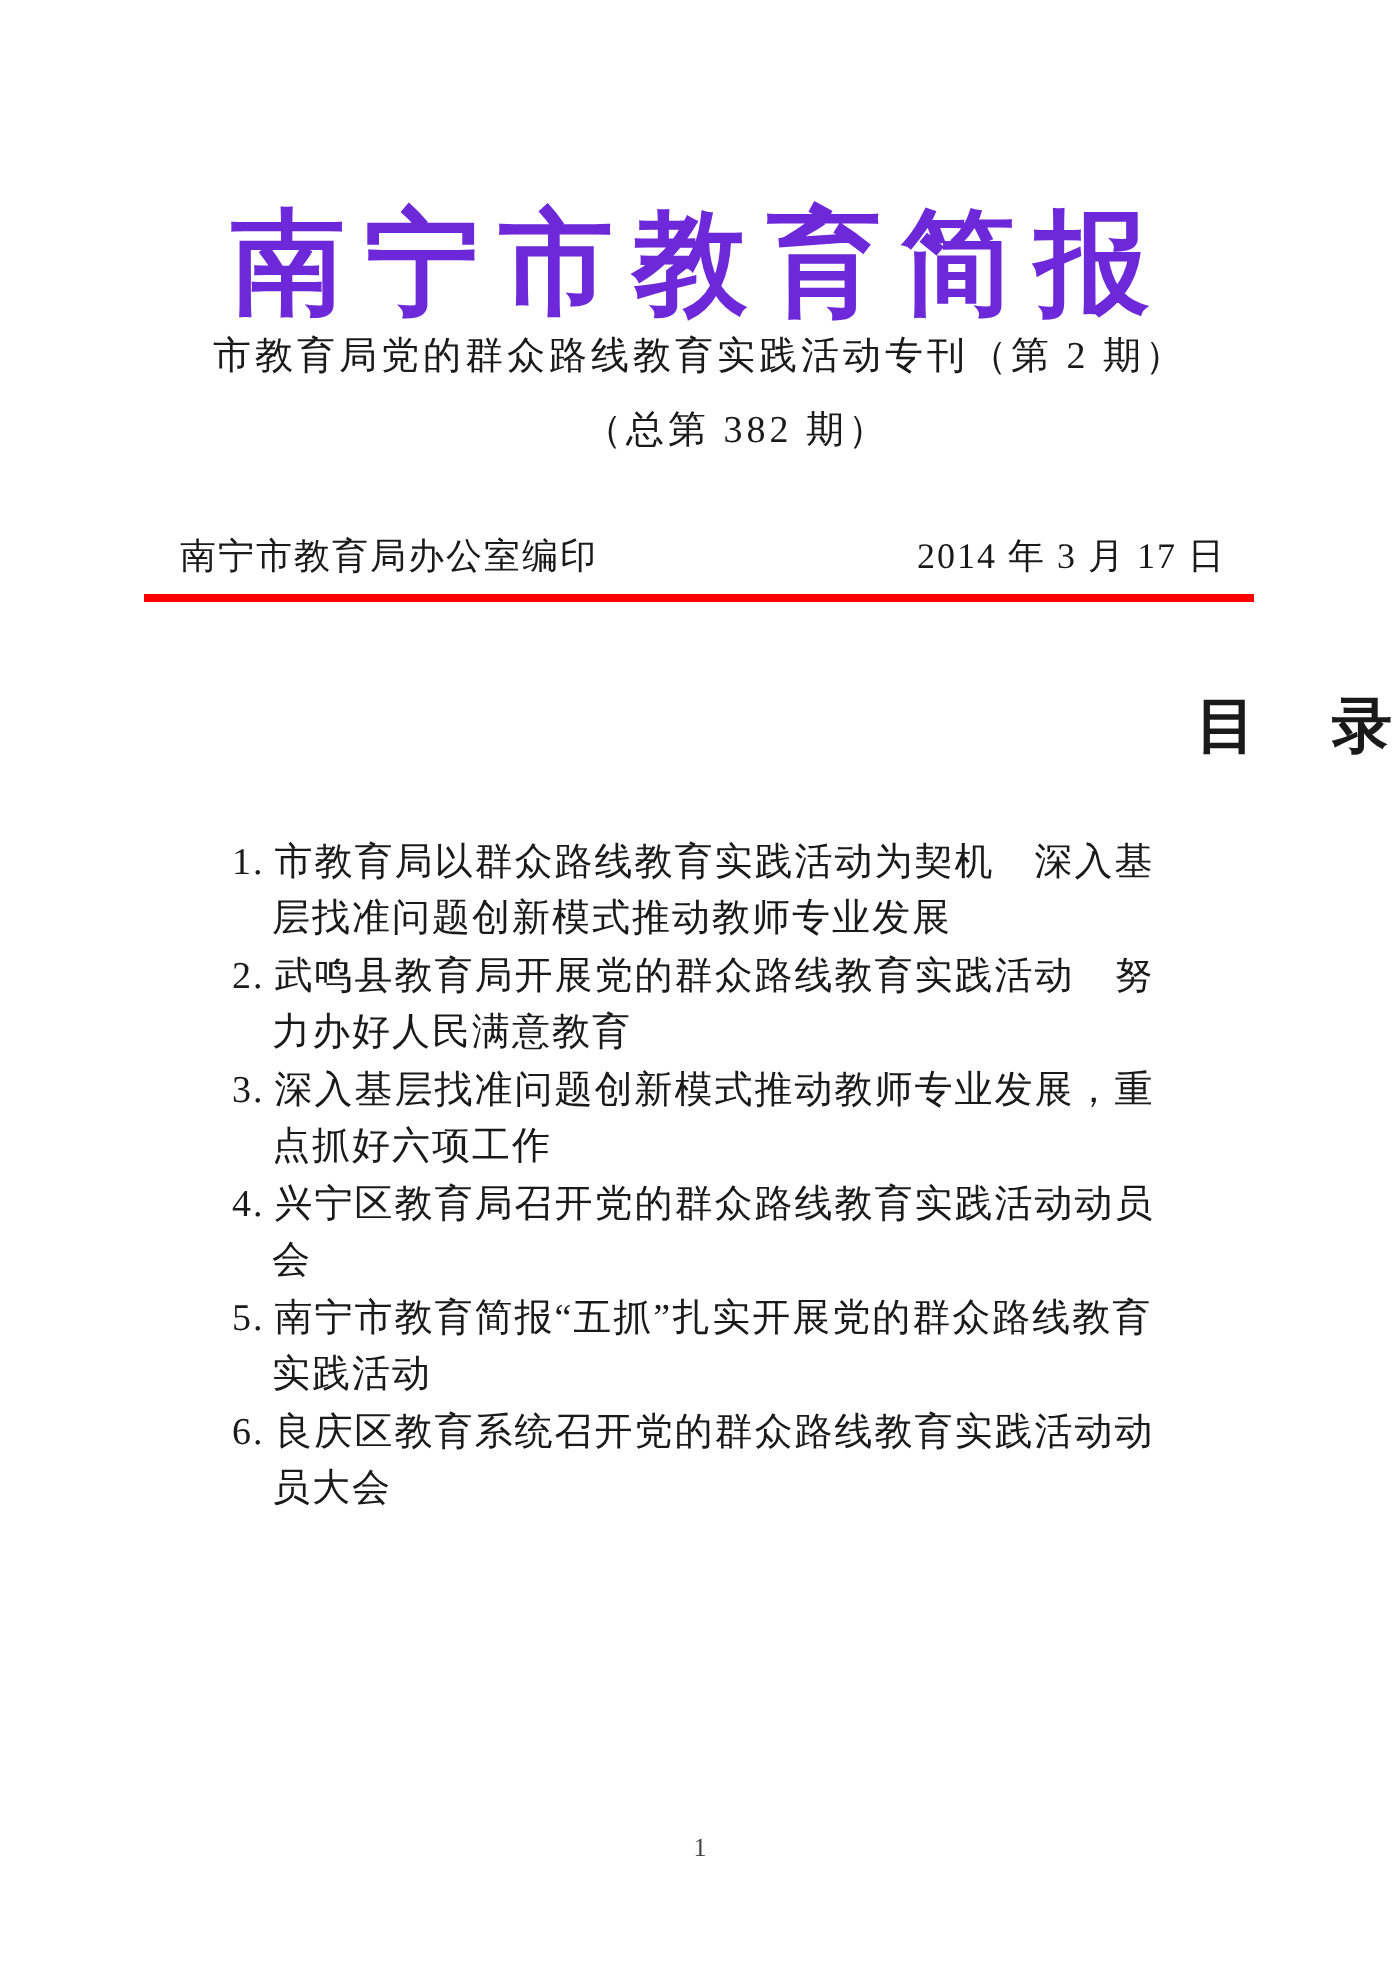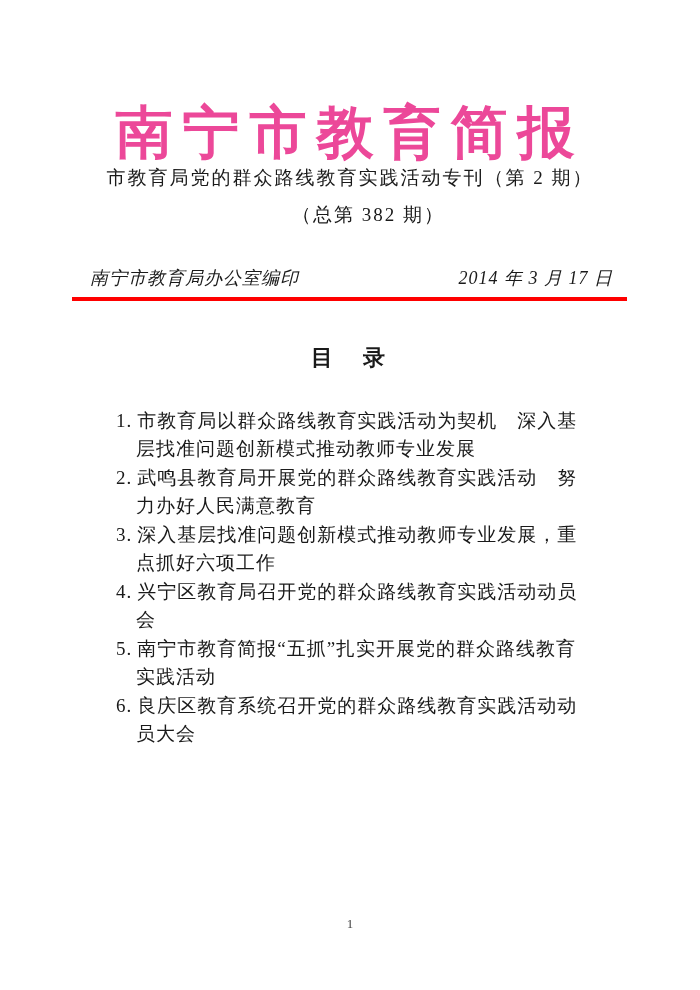--- a/index.html
+++ b/index.html
@@ -38,31 +38,30 @@
     padding-left: 37px;
   }
   .pub-row {
     margin: 38px 73px 0 72px;
     padding: 0 14px 0 18px;
     display: flex;
     justify-content: space-between;
     align-items: center;
     font-size: 18px;
     letter-spacing: 1px;
-    font-style: italic;
   }
   .red-rule {
     margin: 7px 73px 0 72px;
     height: 4px;
     border: none;
   }
   .toc-heading {
     margin-top: 42px;
-    text-align: center;
-    font-size: 22px;
+    text-align: right;
+    font-size: 30px;
     font-weight: bold;
     letter-spacing: 4px;
   }
   .toc-list {
     margin: 34px 0 0 116px;
     width: 472px;
     font-size: 19px;
     line-height: 28.5px;
     letter-spacing: 1px;
   }
@@ -81,21 +80,21 @@
     text-align: center;
     font-size: 13px;
     color: #444444;
   }
 </style>
 </head>
 <body>
 
 <div class="page">
 
-  <div class="masthead-title" style="color: #ec4899;">南宁市教育简报</div>
+  <div class="masthead-title" style="color: #6d28d9;">南宁市教育简报</div>
 
   <div class="subtitle-line1">市教育局党的群众路线教育实践活动专刊（第 2 期）</div>
 
   <div class="subtitle-line2">（总第 382 期）</div>
 
   <div class="pub-row">
     <span>南宁市教育局办公室编印</span>
     <span>2014 年 3 月 17 日</span>
   </div>
 

